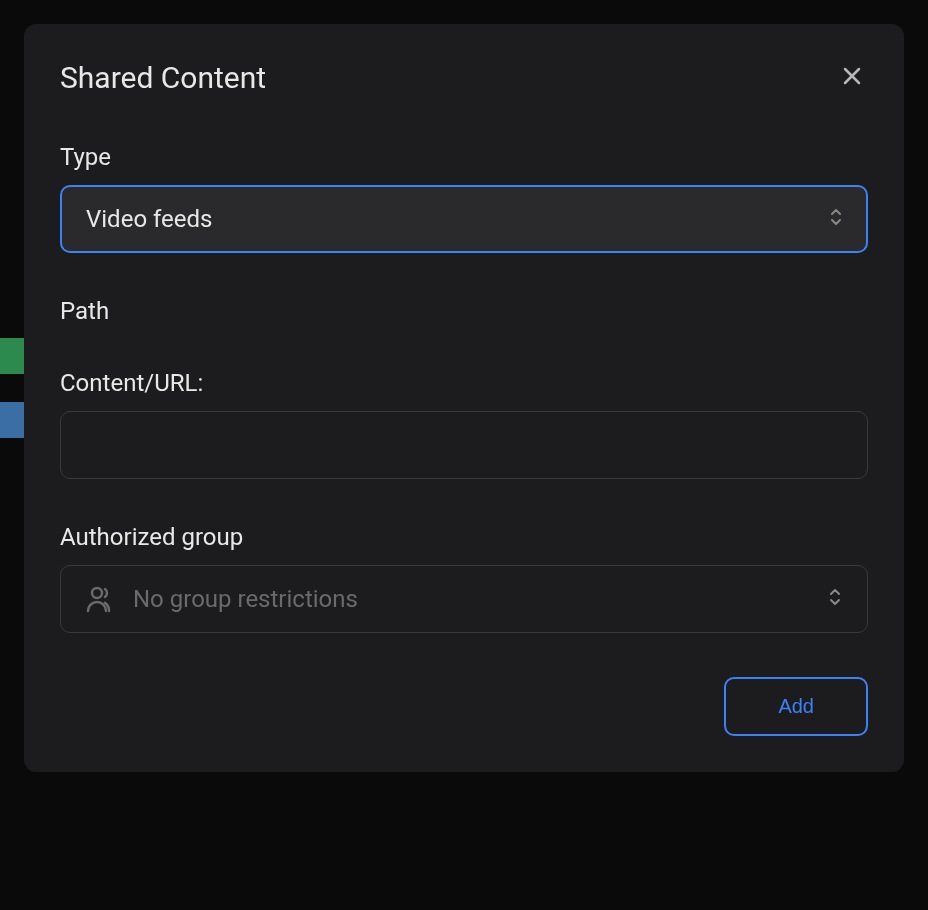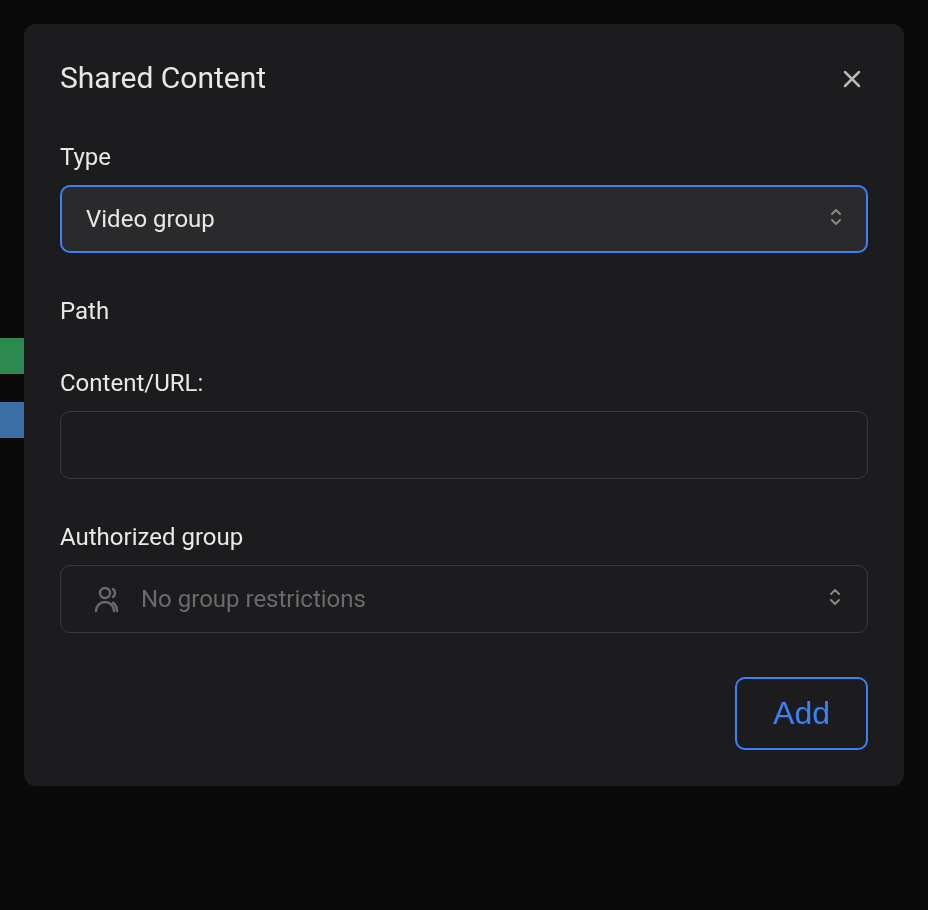--- a/index.html
+++ b/index.html
@@ -42,21 +42,21 @@
       width: 880px;
       background: #1c1c1e;
       border-radius: 12px;
       padding: 36px;
       color: #e8e8e8;
     }
     
     .modal-header {
       display: flex;
       justify-content: space-between;
-      align-items: flex-end;
+      align-items: flex-start;
       margin-bottom: 48px;
     }
     
     .modal-title {
       font-size: 30px;
       font-weight: 400;
       color: #e8e8e8;
     }
     
     .close-btn {
@@ -132,21 +132,21 @@
     
     .text-input::placeholder {
       color: #6a6a6c;
     }
     
     .group-select {
       height: 68px;
       background: #1c1c1e;
       border: 1px solid #3a3a3c;
       border-radius: 10px;
-      padding: 0 50px 0 32px;
+      padding: 0 50px 0 24px;
       display: flex;
       align-items: center;
       gap: 16px;
       cursor: pointer;
       position: relative;
     }
     
     .group-icon {
       color: #6a6a6c;
       display: flex;
@@ -163,26 +163,26 @@
       color: #6a6a6c;
     }
     
     .modal-footer {
       display: flex;
       justify-content: flex-end;
       margin-top: 30px;
     }
     
     .add-btn {
-      padding: 16px 36px;
+      padding: 16px 52px;
       background: transparent;
       border: 2px solid #3b82f6;
       border-radius: 10px;
       color: #3b82f6;
-      font-size: 32px;
+      font-size: 20px;
       font-weight: 500;
       cursor: pointer;
     }
   </style>
 </head>
 <body>
 
 <div class="bg-strip-green"></div>
 <div class="bg-strip-blue"></div>
 
@@ -194,21 +194,21 @@
         <line x1="5" y1="5" x2="19" y2="19"></line>
         <line x1="19" y1="5" x2="5" y2="19"></line>
       </svg>
     </div>
   </div>
 
   <div class="form-group">
     <label class="form-label">Type</label>
     <div class="select-wrapper">
       <div class="select-input">
-        <span>Video group</span>
+        <span>Video feeds</span>
       </div>
       <span class="select-caret">
         <svg viewBox="0 0 16 20" fill="none" stroke="currentColor" stroke-width="2" stroke-linecap="round" stroke-linejoin="round">
           <polyline points="4,7 8,3 12,7"></polyline>
           <polyline points="4,13 8,17 12,13"></polyline>
         </svg>
       </span>
     </div>
   </div>
 

